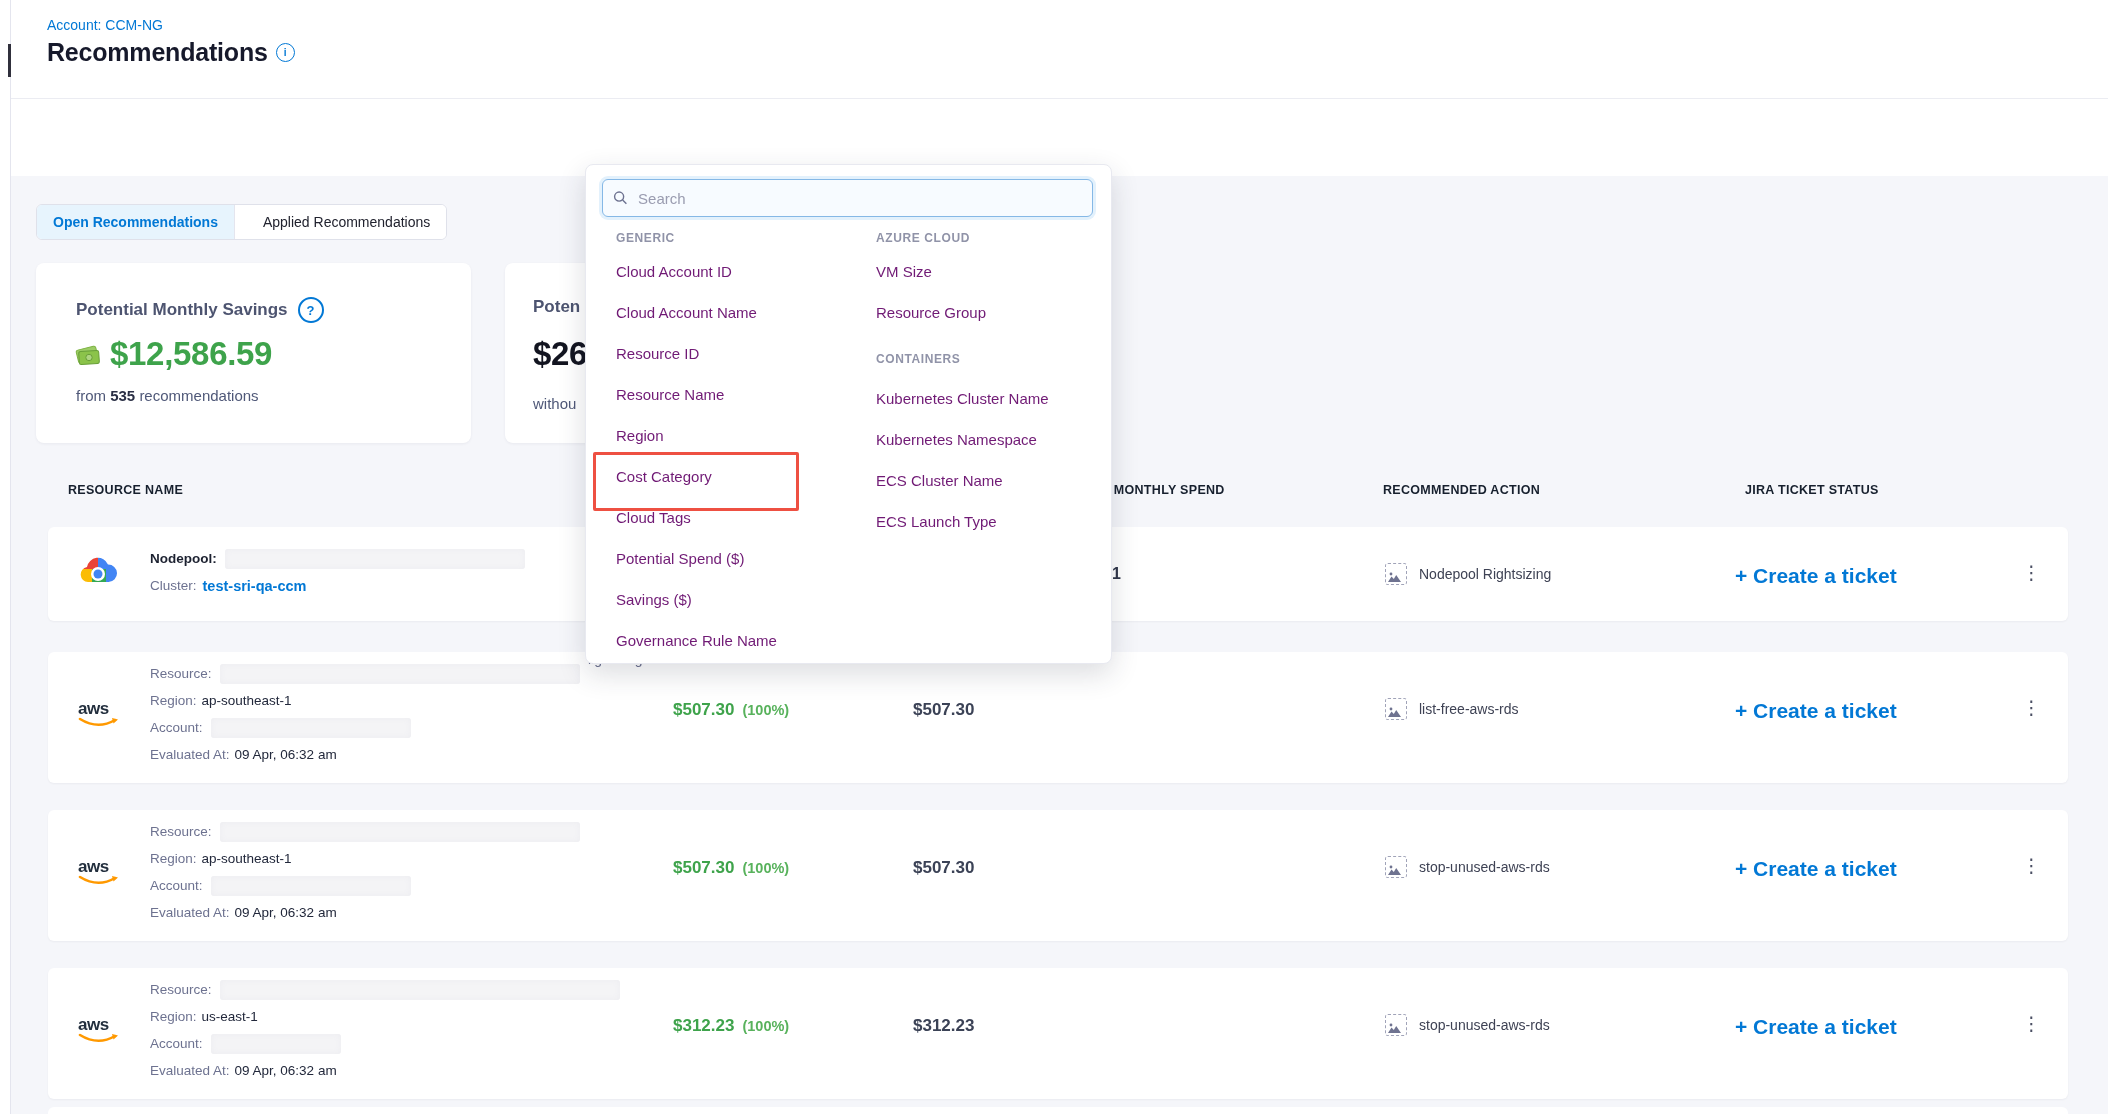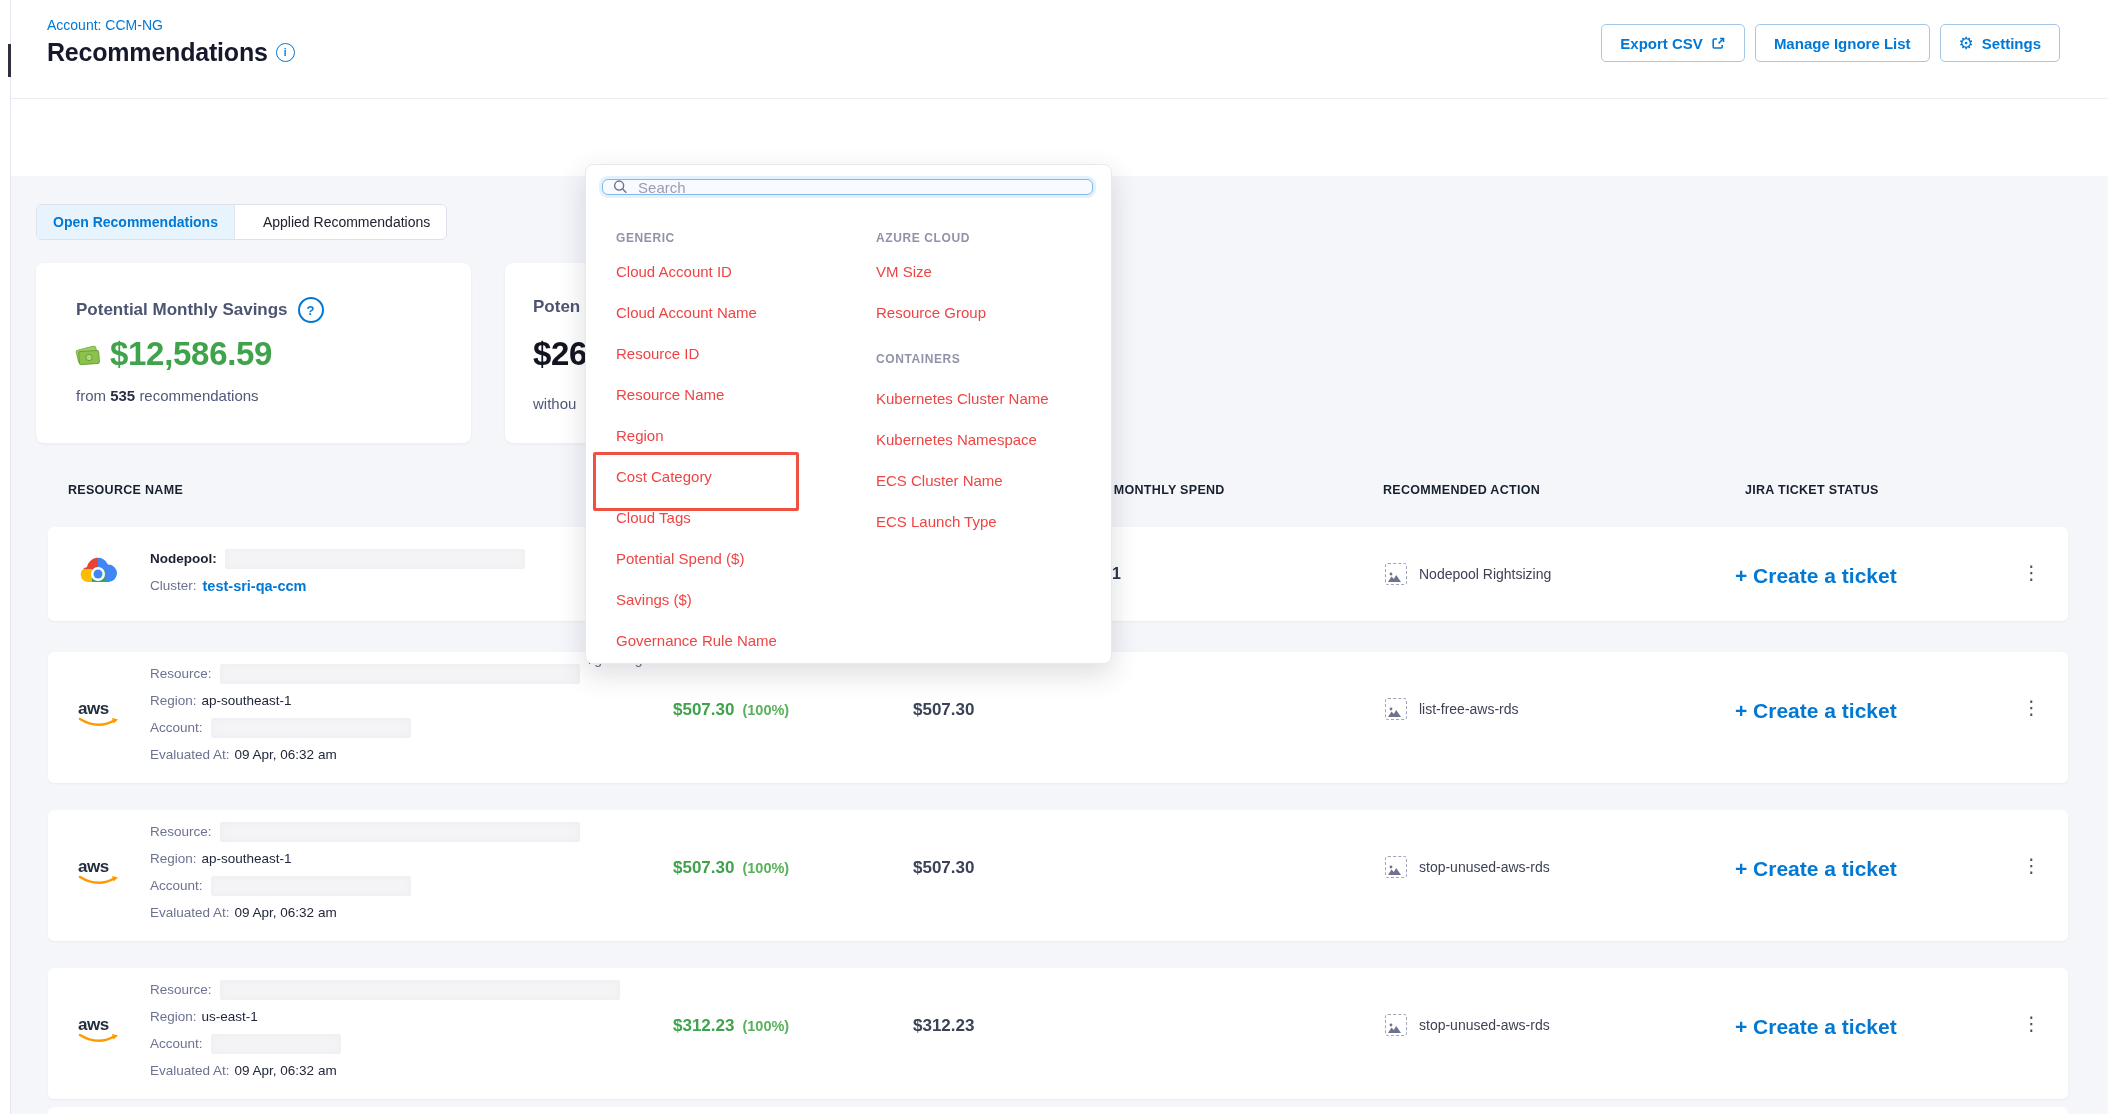--- a/index.html
+++ b/index.html
@@ -62,62 +62,45 @@
   .val-dark{position:absolute;left:865px;font-size:17px;font-weight:700;color:#3b4256;}
   .action-cell{position:absolute;left:1337px;display:flex;align-items:center;gap:12px;font-size:14px;color:#3e4254;}
   .dashed-ic{width:22px;height:22px;border:1.5px dashed #a0a3b8;border-radius:3px;display:flex;align-items:flex-end;justify-content:flex-start;padding:2px;box-sizing:border-box;}
   .ticket{position:absolute;left:1687px;font-size:21px;font-weight:700;color:#0278d5;cursor:pointer;white-space:nowrap;}
   .kebab{position:absolute;left:1974px;font-size:19px;color:#4a4f63;cursor:pointer;line-height:1;}
   .partial-num{position:absolute;left:1064px;font-size:16px;font-weight:700;color:#2f3649;}
   .lightwing-partial{position:absolute;left:588px;top:651px;font-size:14px;color:#6d7290;z-index:10;}
   
   .panel{position:absolute;left:585px;top:164px;width:525px;height:498px;background:#fff;border:1px solid #e8e9f0;border-radius:8px;
          box-shadow:0 10px 28px rgba(40,41,61,.16);z-index:50;}
-  .search-box{position:absolute;left:16px;top:14px;width:491px;height:16px;border:1.5px solid #85b8e6;border-radius:6px;
+  .search-box{position:absolute;left:16px;top:14px;width:491px;height:38px;border:1.5px solid #85b8e6;border-radius:6px;
               background:#f7fbff;display:flex;align-items:center;padding:0 10px;box-sizing:border-box;box-shadow:0 0 0 3px #e3f1fc;}
   .search-box input{border:none;outline:none;background:transparent;font-size:15px;color:#333;width:100%;margin-left:8px;
                     font-family:"Liberation Sans","DejaVu Sans",sans-serif;}
   .search-box input::placeholder{color:#9a9cb0;}
   .sec-lbl{position:absolute;font-size:12px;font-weight:600;color:#9093a8;letter-spacing:.6px;}
-  .menu-item{position:absolute;font-size:15px;color:#ef4444;cursor:pointer;white-space:nowrap;}
+  .menu-item{position:absolute;font-size:15px;color:#701a75;cursor:pointer;white-space:nowrap;}
   .red-box{position:absolute;left:7px;top:287px;width:200px;height:53px;border:3px solid #ee5042;border-radius:2px;z-index:5;}
   .row5-sliver{position:absolute;left:48px;top:1107px;width:2020px;height:10px;background:#fff;border-radius:6px 6px 0 0;}
   svg{display:block;}
 </style>
 </head>
 <body>
 
 <div id="app">
 
   <div class="left-rail"></div>
   <div class="left-rail-line"></div>
   <div class="left-rail-dark"></div>
 
   <div class="header">
     <div class="breadcrumb">Account: CCM-NG</div>
     <div class="page-title-wrap">
       <span class="page-title">Recommendations</span>
       <span class="info-circle">i</span>
-    </div>
-    <div class="hdr-btns">
-      <button class="hdr-btn">
-        <span>Export CSV</span>
-        <svg width="15" height="15" viewBox="0 0 15 15">
-          <path d="M6 3 H3.2 a1 1 0 0 0 -1 1 v7 a1 1 0 0 0 1 1 h7 a1 1 0 0 0 1-1 V9" fill="none" stroke="#0278d5" stroke-width="1.6"></path>
-          <path d="M9 2.5 h3.5 v3.5" fill="none" stroke="#0278d5" stroke-width="1.6"></path>
-          <line x1="12.3" y1="2.7" x2="7.6" y2="7.4" stroke="#0278d5" stroke-width="1.6"></line>
-        </svg>
-      </button>
-      <button class="hdr-btn">
-        <span>Manage Ignore List</span>
-      </button>
-      <button class="hdr-btn">
-        <span style="font-size:17px;font-weight:400;">⚙</span>
-        <span>Settings</span>
-      </button>
     </div>
   </div>
   <div class="hdr-divider"></div>
 
   <div class="filterbar">
     <div class="chip" style="left:36px;">
       <span>Recommendation Type</span>
       <svg width="11" height="7" viewBox="0 0 11 7">
           <polyline points="1,1 5.5,5.5 10,1" fill="none" stroke="#8c90a5" stroke-width="1.5"></polyline>
         </svg>

